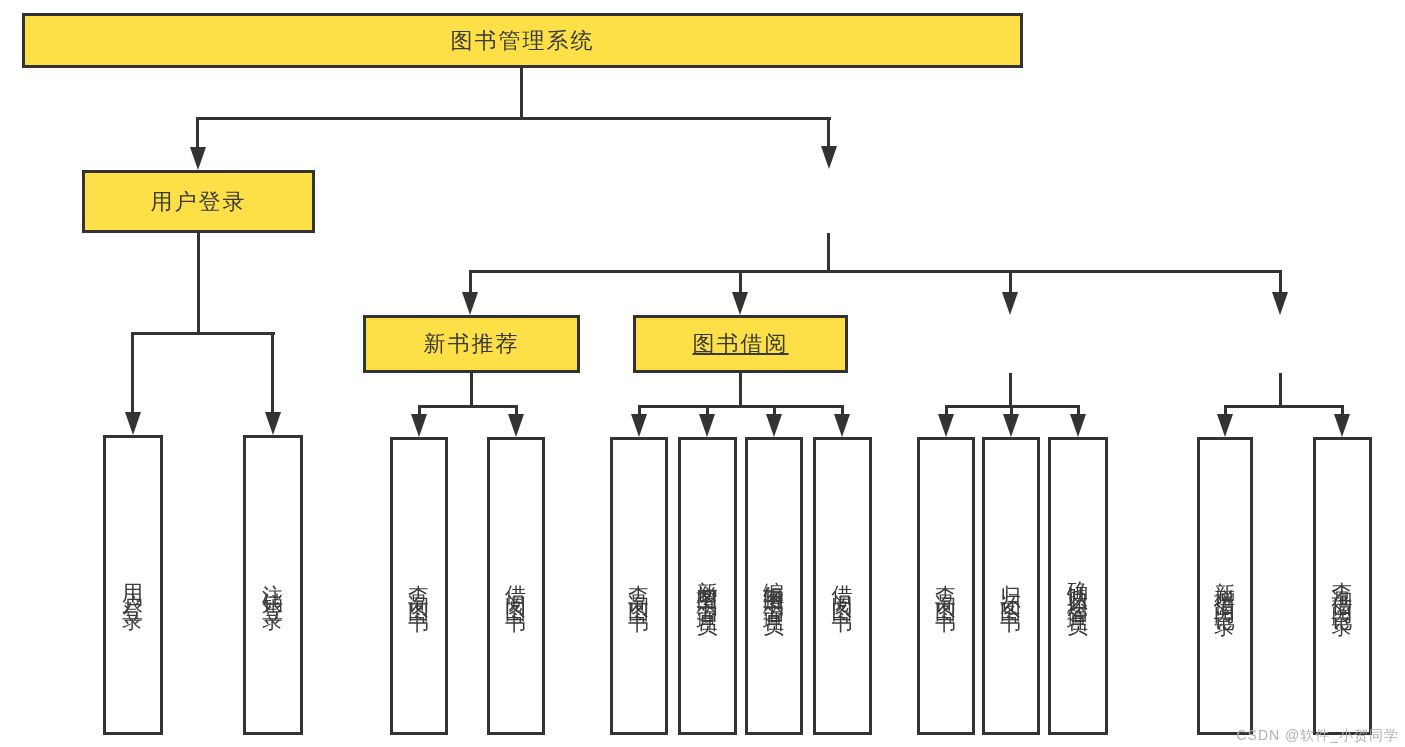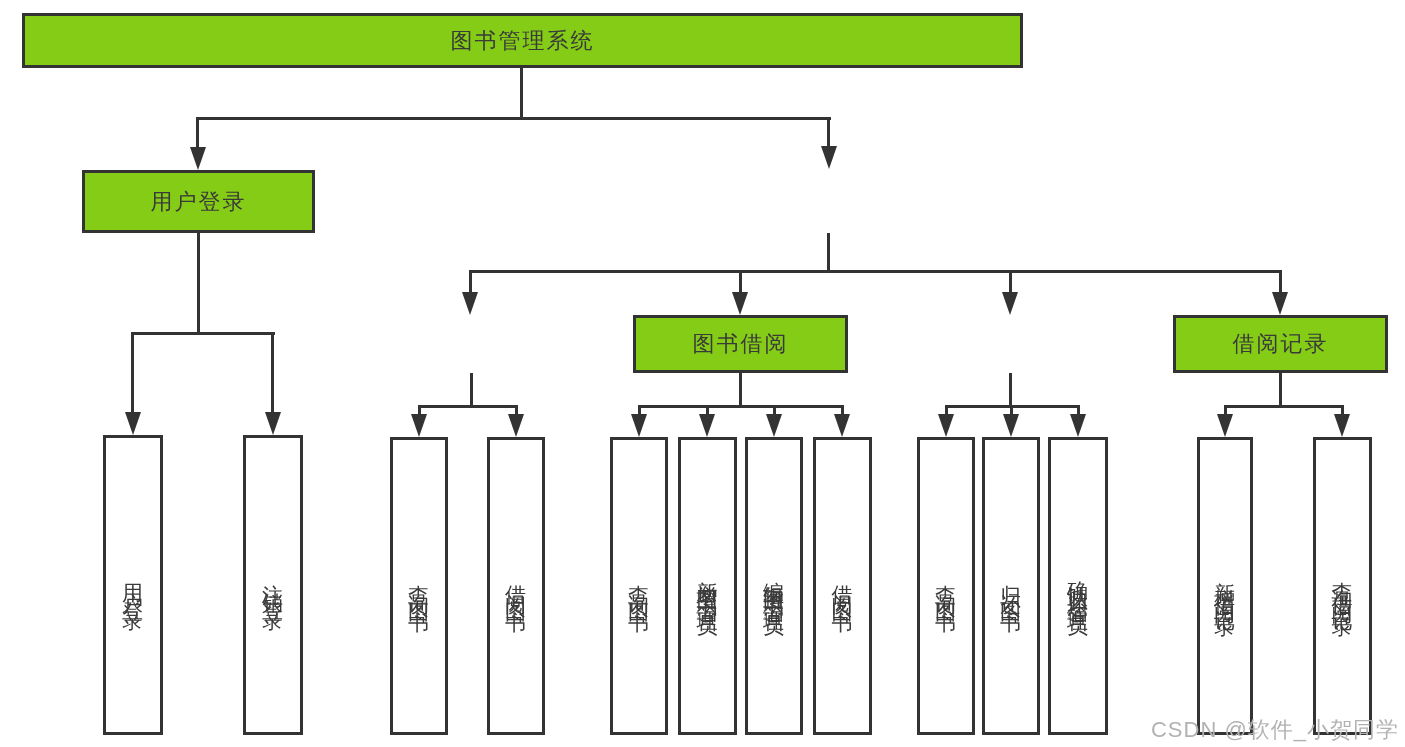--- a/index.html
+++ b/index.html
@@ -6,21 +6,21 @@
   html,body { background:#ffffff; }
   .stage {
     position:relative;
     width:1405px; height:747px;
     background:#ffffff;
     font-family:"Liberation Sans","DejaVu Sans",sans-serif;
     overflow:hidden;
   }
   .box {
     position:absolute;
-    background:#84cc16;
+    background:#fde047;
     border:3px solid #333333;
     display:flex; align-items:center; justify-content:center;
     color:#3a3a3a;
   }
   .box .lbl {
     font-size:22px;
     letter-spacing:2px;
     color:#3a3a3a;
     white-space:nowrap;
   }
@@ -46,21 +46,21 @@
   .arrow {
     position:absolute;
     width:0; height:0;
     border-left:8px solid transparent;
     border-right:8px solid transparent;
     border-top:23px solid #333333;
   }
   .watermark {
     position:absolute;
     right:6px; bottom:2px;
-    font-size:22px;
+    font-size:14px;
     color:#b2b2b2;
     letter-spacing:1px;
     white-space:nowrap;
   }
 </style>
 </head>
 <body>
 
 <div class="stage">
 
@@ -92,25 +92,25 @@
   <div class="line" style="left:469px; top:270px; width:813px; height:3px;"></div>
   <div class="line" style="left:469px;  top:272px; width:3px; height:21px;"></div>
   <div class="arrow" style="left:462px;  top:292px;"></div>
   <div class="line" style="left:739px;  top:272px; width:3px; height:21px;"></div>
   <div class="arrow" style="left:732px;  top:292px;"></div>
   <div class="line" style="left:1009px; top:272px; width:3px; height:21px;"></div>
   <div class="arrow" style="left:1002px; top:292px;"></div>
   <div class="line" style="left:1279px; top:272px; width:3px; height:21px;"></div>
   <div class="arrow" style="left:1272px; top:292px;"></div>
 
-  <div class="box" style="left:633px; top:315px; width:215px; height:58px;">
+  <div class="box" style="left:363px; top:315px; width:217px; height:58px;">
+    <span class="lbl">新书推荐</span>
+  </div>
+  <div class="box" style="left:633px; top:315px; width:215px; height:58px;text-decoration:underline;">
     <span class="lbl">图书借阅</span>
-  </div>
-  <div class="box" style="left:1173px; top:315px; width:215px; height:58px;">
-    <span class="lbl">借阅记录</span>
   </div>
 
   <div class="line" style="left:470px; top:373px; width:3px; height:33px;"></div>
   <div class="line" style="left:418px; top:405px; width:100px; height:3px;"></div>
   <div class="line" style="left:418px; top:407px; width:3px; height:9px;"></div>
   <div class="arrow" style="left:411px; top:414px;"></div>
   <div class="line" style="left:515px; top:407px; width:3px; height:9px;"></div>
   <div class="arrow" style="left:508px; top:414px;"></div>
 
   <div class="line" style="left:739px; top:373px; width:3px; height:33px;"></div>

